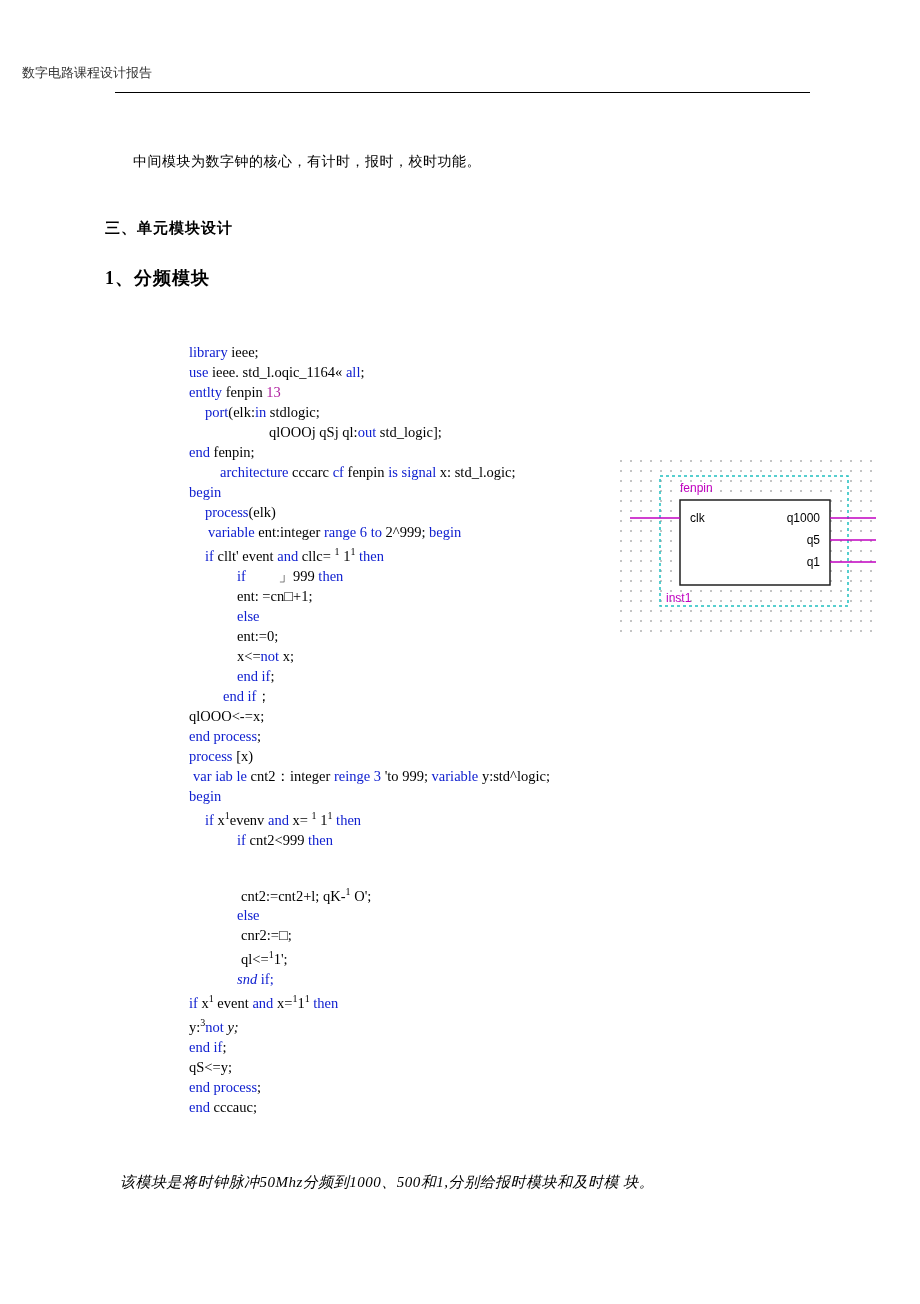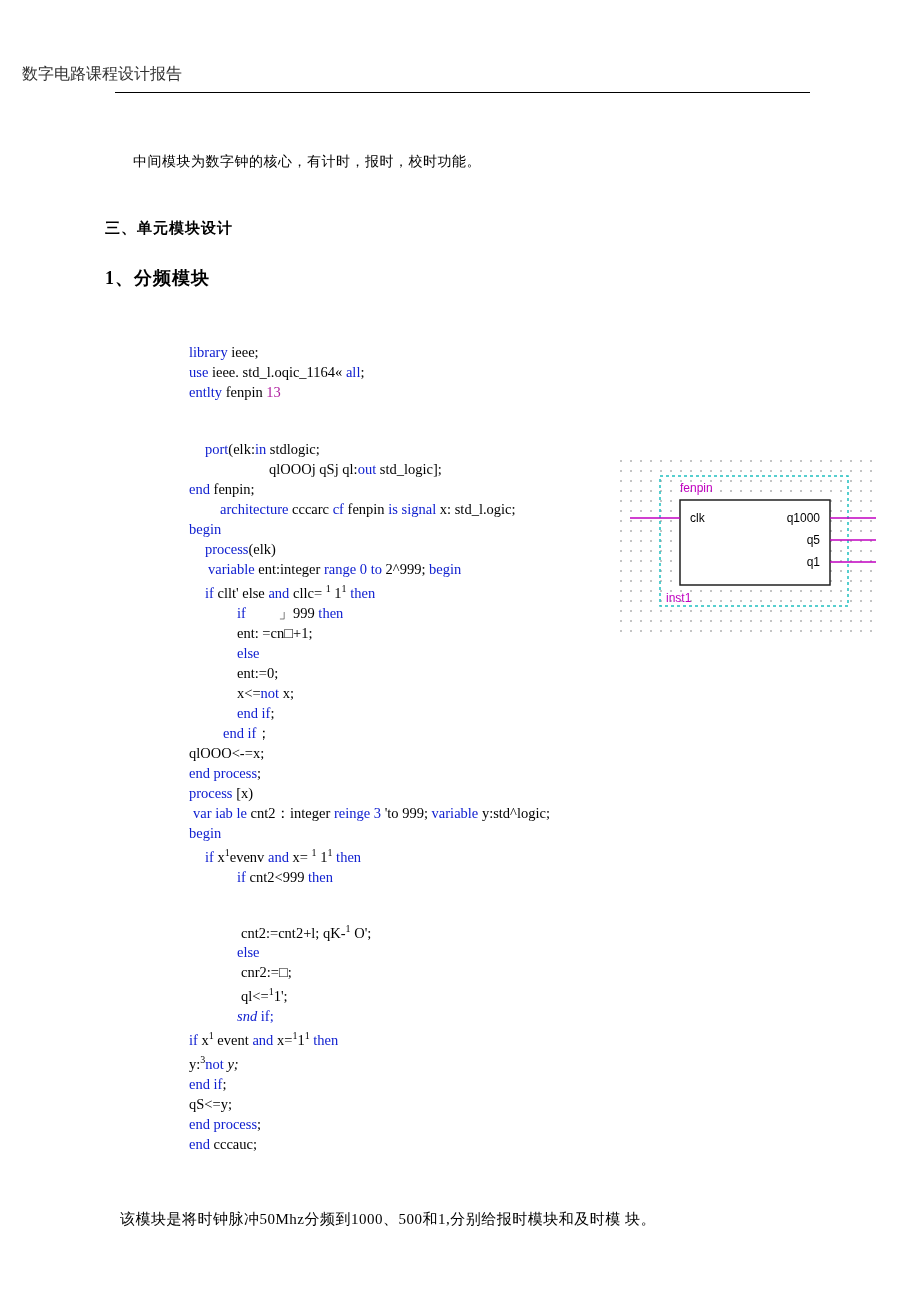--- a/index.html
+++ b/index.html
@@ -8,21 +8,21 @@
     height: 1304px;
     background: #ffffff;
     font-family: "SimSun", "Times New Roman", serif;
     color: #000000;
     position: relative;
   }
   .page-header {
     position: absolute;
     top: 64px;
     left: 22px;
-    font-size: 16px;
+    font-size: 13px;
     color: #333;
   }
   .header-rule {
     position: absolute;
     top: 92px;
     left: 115px;
     width: 695px;
     height: 1px;
     background: #000;
   }
@@ -57,20 +57,21 @@
   }
   .kw { color: #1020d0; }
   .nm { color: #b020a0; }
   .it { font-style: italic; }
   .sup { vertical-align: super; font-size: 10px; }
   .footer-para {
     margin-top: 56px;
     font-size: 15px;
     text-indent: 15px;
     letter-spacing: 0.5px;
+    font-style: italic;
   }
   .figure {
     position: absolute;
     top: 460px;
     left: 620px;
     width: 256px;
   }
   .figure svg { display: block; }
 </style>
 </head>
@@ -83,28 +84,28 @@
 
   <p class="intro-para">中间模块为数字钟的核心，有计时，报时，校时功能。</p>
 
   <h2 class="h-section">三、单元模块设计</h2>
   <h3 class="h-sub">1、分频模块</h3>
 
   <div class="code-block">
     <div><span class="kw">library</span><span> ieee;</span></div>
     <div><span class="kw">use</span><span> ieee. std_l.oqic_1164« </span><span class="kw">all</span><span>;</span></div>
     <div><span class="kw">entlty</span><span> fenpin </span><span class="nm">13</span></div>
-    <div style="padding-left:16px;margin-top:37px;"><span class="kw">port</span><span>(elk:</span><span class="kw">in</span><span> stdlogic;</span></div>
+    <div style="padding-left:16px;"><span class="kw">port</span><span>(elk:</span><span class="kw">in</span><span> stdlogic;</span></div>
     <div style="padding-left:80px;"><span>qlOOOj qSj ql:</span><span class="kw">out</span><span> std_logic];</span></div>
     <div><span class="kw">end</span><span> fenpin;</span></div>
     <div style="padding-left:3px;margin-left:28px;"><span class="kw">architecture</span><span> cccarc </span><span class="kw">cf</span><span> fenpin </span><span class="kw">is signal</span><span> x: std_l.ogic;</span></div>
     <div><span class="kw">begin</span></div>
     <div style="padding-left:16px;"><span class="kw">process</span><span>(elk)</span></div>
-    <div style="padding-left:19px;"><span class="kw">variable</span><span> ent:integer </span><span class="kw">range 0 to</span><span> 2^999; </span><span class="kw">begin</span></div>
-    <div style="padding-left:16px;"><span class="kw">if</span><span> cllt' else </span><span class="kw">and</span><span> cllc= </span><span class="sup">1</span><span> 1</span><span class="sup">1</span><span class="kw"> then</span></div>
+    <div style="padding-left:19px;"><span class="kw">variable</span><span> ent:integer </span><span class="kw">range 6 to</span><span> 2^999; </span><span class="kw">begin</span></div>
+    <div style="padding-left:16px;"><span class="kw">if</span><span> cllt' event </span><span class="kw">and</span><span> cllc= </span><span class="sup">1</span><span> 1</span><span class="sup">1</span><span class="kw"> then</span></div>
     <div style="padding-left:48px;"><span class="kw">if</span><span style="white-space:pre;">         </span><span>」</span><span>999 </span><span class="kw">then</span></div>
     <div style="padding-left:48px;"><span>ent: =cn□+1;</span></div>
     <div style="padding-left:48px;"><span class="kw">else</span></div>
     <div style="padding-left:48px;"><span>ent:=0;</span></div>
     <div style="padding-left:48px;"><span>x&lt;=</span><span class="kw">not</span><span> x;</span></div>
     <div style="padding-left:48px;"><span class="kw">end if</span><span>;</span></div>
     <div style="padding-left:34px;"><span class="kw">end if</span><span>；</span></div>
     <div><span>qlOOO&lt;-=x;</span></div>
     <div><span class="kw">end process</span><span>;</span></div>
     <div><span class="kw">process</span><span> [x)</span></div>

